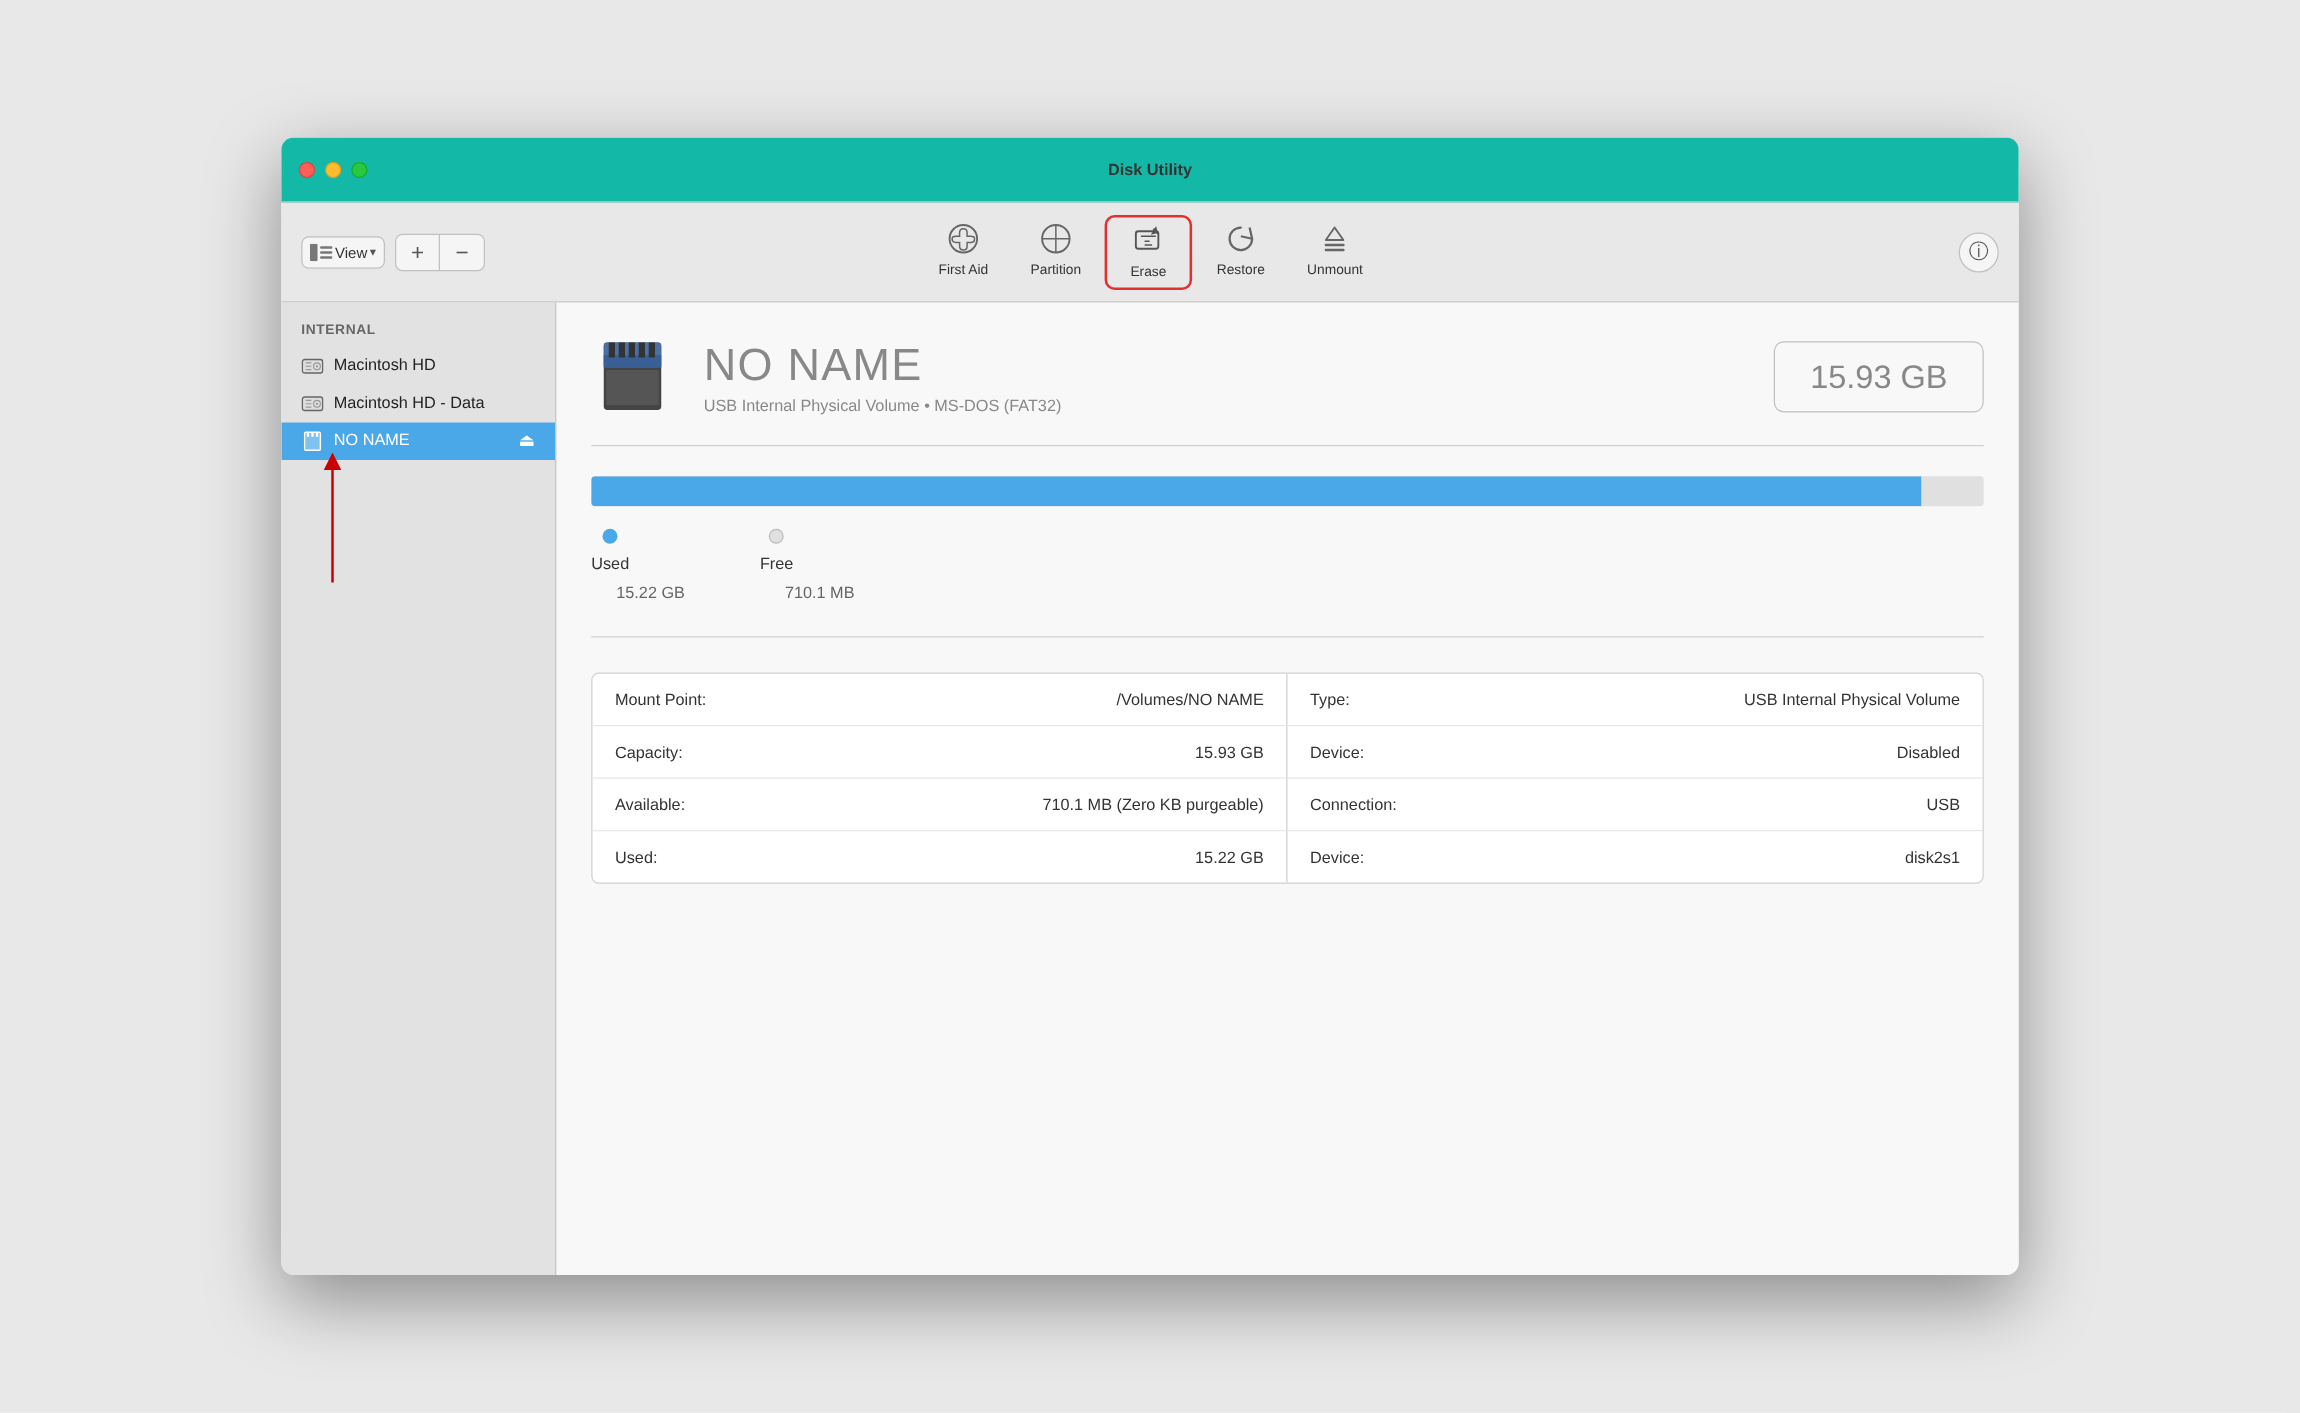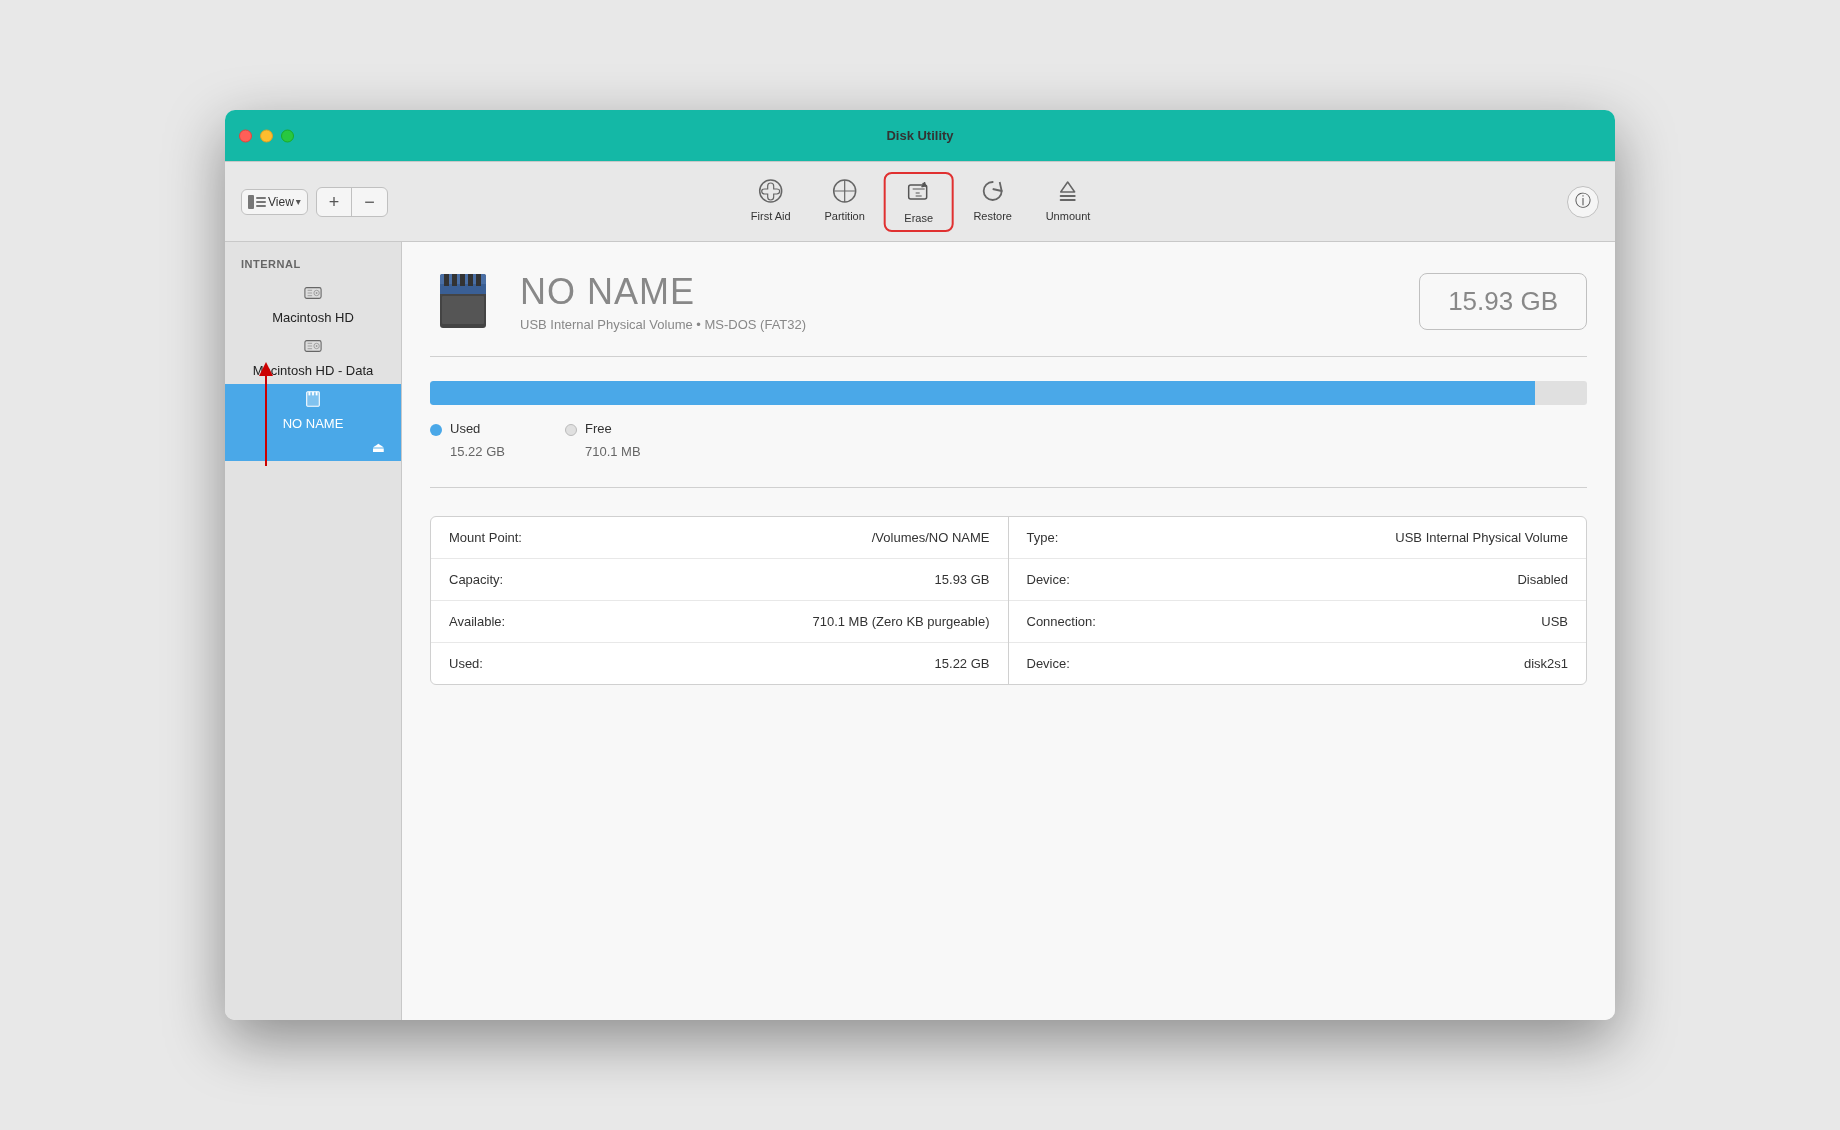--- a/index.html
+++ b/index.html
@@ -179,46 +179,45 @@
 
     
     .main {
       display: flex;
       flex: 1;
       overflow: hidden;
     }
 
     
     .sidebar {
-      width: 177px;
+      width: 220px;
       background: #e2e2e2;
       border-right: 1px solid #c8c8c8;
       padding: 16px 0;
       flex-shrink: 0;
       position: relative;
     }
 
     .sidebar-section-label {
       font-size: 11px;
       font-weight: 700;
       color: #666;
       text-transform: uppercase;
       padding: 0 16px 8px;
       letter-spacing: 0.5px;
     }
 
     .sidebar-item {
       display: flex;
-      align-items: center;
+      align-items: flex-start;
       padding: 6px 16px;
       gap: 8px;
       cursor: pointer;
       font-size: 13px;
       color: #222;
-      flex-direction: column;
     }
 
     .sidebar-item.selected {
       background: #4aa8e8;
       color: white;
     }
 
     .sidebar-item .item-eject {
       margin-left: auto;
       font-size: 14px;
@@ -324,20 +323,21 @@
       display: flex;
       align-items: flex-start;
       gap: 8px;
       flex-direction: column;
     }
 
     .storage-label-header {
       display: flex;
       align-items: center;
       gap: 8px;
+      flex-direction: column;
     }
 
     .storage-dot {
       width: 12px;
       height: 12px;
       border-radius: 50%;
       flex-shrink: 0;
       margin-top: 2px;
     }
 

